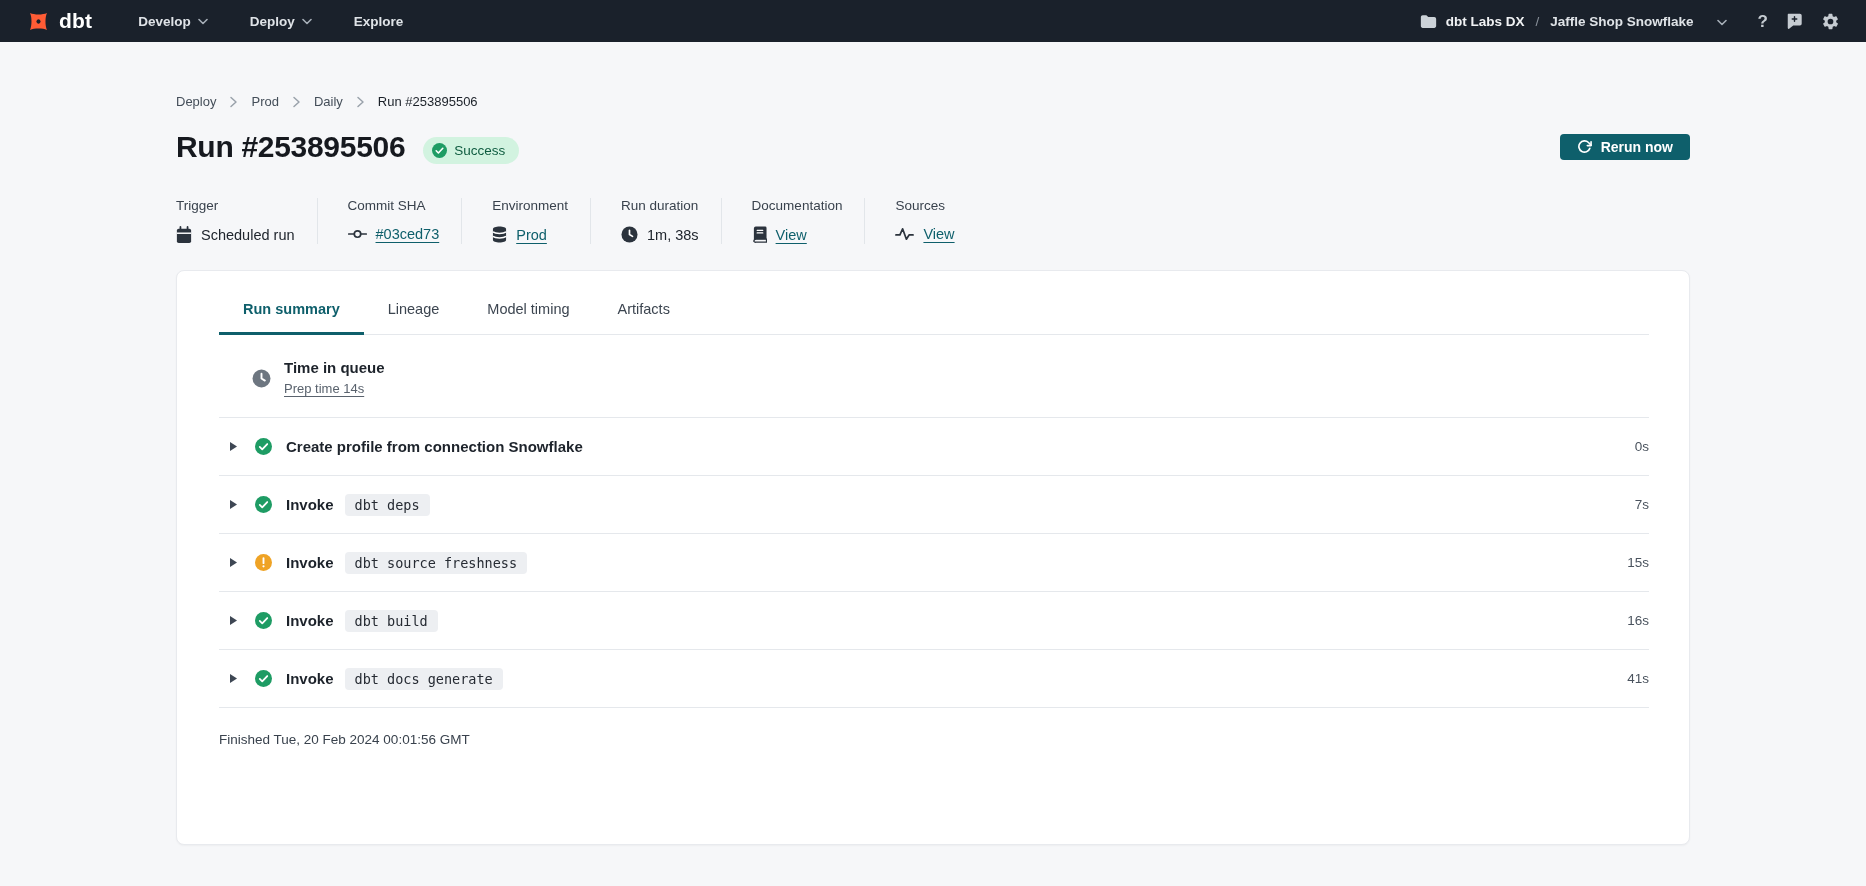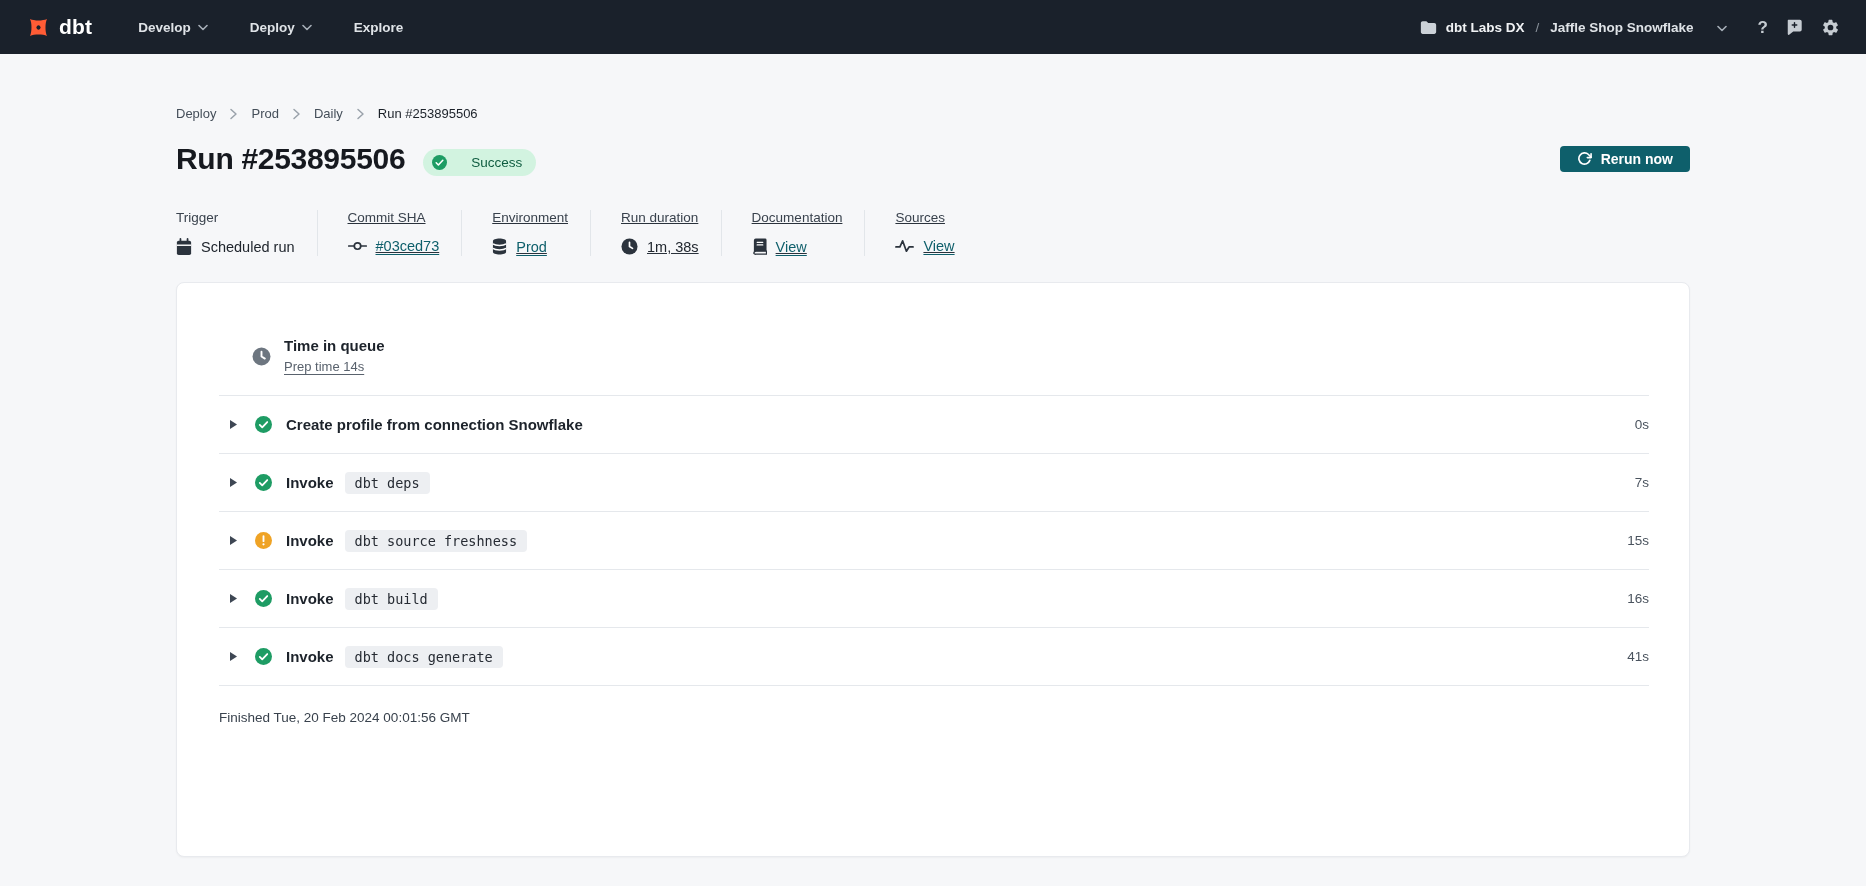--- a/index.html
+++ b/index.html
@@ -7,21 +7,21 @@
     --success-bg:#d2f3e0; --success-text:#0f5c40; --success-icon:#1e9c64;
     --warning-icon:#efa325; --border:#e5e8ec; --text-dark:#16191f;
     --text-body:#2a323c; --text-muted:#5c6570; --chip-bg:#edeff2;
   }
   *{box-sizing:border-box;margin:0;padding:0;}
   body{
     width:1866px;height:886px;overflow:hidden;background:var(--page-bg);
     font-family:"Liberation Sans",sans-serif;color:var(--text-body);
   }
   
-  .hdr{height:54px;background:var(--header-bg);display:flex;align-items:center;padding:0 26px;}
+  .hdr{height:42px;background:var(--header-bg);display:flex;align-items:center;padding:0 26px;}
   .brand-wrap{display:flex;align-items:center;gap:8px;margin-right:46px;}
   .brand-text{color:#fff;font-size:21px;font-weight:700;letter-spacing:.2px;}
   .nav{display:flex;gap:42px;align-items:center;}
   .nav-item{display:flex;align-items:center;gap:7px;color:#dfe3e7;font-size:13.5px;font-weight:600;cursor:pointer;}
   .nav-item .chev{color:#a7afb8;display:flex;}
   .hdr-right{margin-left:auto;display:flex;align-items:center;gap:17px;}
   .account-wrap{display:flex;align-items:center;gap:9px;cursor:pointer;}
   .folder{color:#ccd2d8;display:flex;}
   .account-name{color:#f0f2f4;font-size:13.5px;font-weight:700;}
   .account-sep{color:#8b939c;font-size:13.5px;margin:0 2px;}
@@ -30,30 +30,30 @@
   .hdr-icon{color:#c6ccd2;display:flex;cursor:pointer;}
   .help-glyph{font-size:17px;font-weight:700;color:#c6ccd2;line-height:1;}
   
   .main{margin:0 176px;}
   .crumbs{margin-top:52px;display:flex;align-items:center;gap:13px;font-size:13px;color:#444e59;}
   .crumb{cursor:pointer;}
   .crumb.current{color:#1b2129;cursor:default;}
   .crumb-sep{display:flex;}
   .title-row{margin-top:20px;display:flex;align-items:center;}
   .page-title{font-size:30px;font-weight:700;color:var(--text-dark);letter-spacing:-.3px;}
-  .badge{margin-left:18px;display:inline-flex;align-items:flex-end;gap:24px;background:var(--success-bg);
+  .badge{margin-left:18px;display:inline-flex;align-items:flex-end;gap:7px;background:var(--success-bg);
     border-radius:999px;padding:6px 14px 6px 9px;font-size:13.5px;font-weight:500;color:var(--success-text);margin-top:8px;}
   .rerun-btn{margin-left:auto;display:inline-flex;align-items:center;gap:9px;background:var(--accent);
     color:#fff;border:none;border-radius:4px;height:26px;padding:0 17px;font-size:14px;font-weight:600;
     font-family:"Liberation Sans",sans-serif;cursor:pointer;}
   .triggered{margin-top:9px;font-size:13.5px;color:#39424d;}
   
   .meta-row{margin-top:34px;display:flex;}
   .meta-col{padding-right:22px;}
-  .meta-col + .meta-col{border-left:1px solid #e2e6ea;padding-left:30px;text-decoration:underline;}
+  .meta-col + .meta-col{border-left:1px solid #e2e6ea;padding-left:30px;}
   .meta-label{font-size:13.5px;color:#39424d;margin-bottom:13px;}
   .meta-value{display:flex;align-items:center;gap:9px;font-size:14.5px;color:#20262e;}
   .meta-value .mi{color:#2b333d;display:flex;}
   .meta-link{color:var(--accent);text-decoration:underline;text-underline-offset:3px;cursor:pointer;}
   
   .card{margin:26px 0 8px;background:#fff;border:1px solid #e8eaee;border-radius:8px;
     padding:30px 40px 0 42px;min-height:575px;box-shadow:0 1px 2px rgba(22,28,36,.04);}
   .tabbar{display:flex;border-bottom:1px solid var(--border);}
   .tab{padding:0 24px 15px;font-size:14.5px;color:#3c4550;cursor:pointer;margin-bottom:-1px;}
   .tab.active{color:var(--accent);font-weight:700;border-bottom:3px solid var(--accent);}
@@ -251,20 +251,26 @@
             <svg width="19" height="14" viewBox="0 0 20 14">
               <path d="M1 8h4.2L8 1.5 12 12.5 14.8 8H19" fill="none" stroke="currentColor" stroke-width="1.8" stroke-linejoin="round" stroke-linecap="round"></path>
             </svg>
           </span>
         <a class="meta-link">View</a>
       </div>
     </div>
   </div>
 
   <section class="card">
+    <div class="tabbar">
+      <div class="tab active">Run summary</div>
+      <div class="tab">Lineage</div>
+      <div class="tab">Model timing</div>
+      <div class="tab">Artifacts</div>
+    </div>
 
     <div class="queue">
       <span class="queue-clock">
         <svg width="19" height="19" viewBox="0 0 18 18">
             <circle cx="9" cy="9" r="8.5" fill="#6d7680"></circle>
             <path d="M9 4.5V9l3.2 2" stroke="#fff" stroke-width="1.8" fill="none" stroke-linecap="round" stroke-linejoin="round"></path>
           </svg>
       </span>
       <div>
         <div class="queue-title">Time in queue</div>

